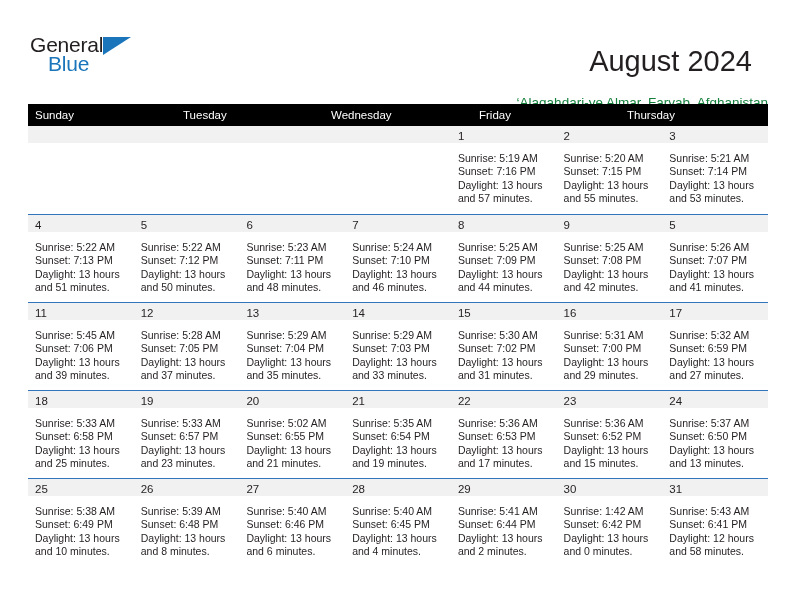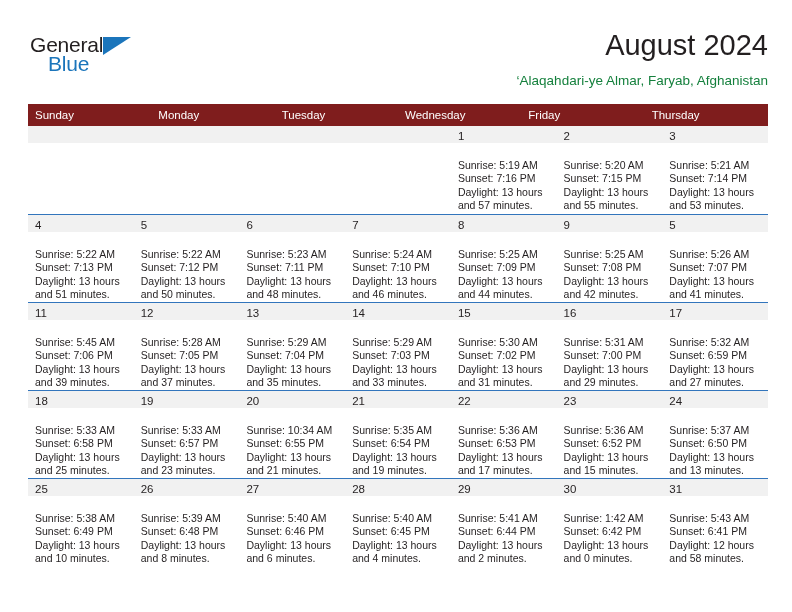--- a/index.html
+++ b/index.html
@@ -67,41 +67,41 @@
     position: absolute;
     right: 0;
     top: 0;
     text-align: right;
   }
   .month-title {
     font-size: 29px;
     color: #231f20;
     line-height: 34px;
     font-weight: normal;
-    margin: 0;
+    margin: 16px;
     white-space: nowrap;
   }
   .location {
     font-size: 13.5px;
     color: #15803d;
     line-height: 18px;
     margin: 10px 0 0 0;
     white-space: nowrap;
   }
 
   
   .calendar {
     position: absolute;
     left: 28px;
     top: 104px;
     width: 740px;
   }
   .weekday-row {
     display: flex;
-    background: #7f1d1d;
+    background: #000000;
     height: 22px;
   }
   .weekday {
     flex: 1 1 0;
     color: #ffffff;
     font-size: 11.5px;
     line-height: 22px;
     padding-left: 7px;
     box-sizing: border-box;
     overflow: hidden;
@@ -128,21 +128,21 @@
     padding: 0 0 0 7px;
     box-sizing: border-box;
   }
   .day-number {
     font-size: 11.5px;
     color: #231f20;
     line-height: 17px;
     display: inline-block;
   }
   .day-body {
-    padding: 16px 6px 0 7px;
+    padding: 9px 6px 0 7px;
     box-sizing: border-box;
   }
   .day-line {
     font-size: 10.5px;
     color: #231f20;
     line-height: 13.4px;
     white-space: nowrap;
   }
   .day-cell.empty .day-number-band {
     background: #f1f1f1;
@@ -161,21 +161,20 @@
     </div>
     <div class="title-block">
       <h1 class="month-title">August 2024</h1>
       <p class="location">‘Alaqahdari-ye Almar, Faryab, Afghanistan</p>
     </div>
   </div>
 
   <div class="calendar">
     <div class="weekday-row" id="weekday-row">
         <div class="weekday">Sunday</div>
-        <div class="weekday">Monday</div>
         <div class="weekday">Tuesday</div>
         <div class="weekday">Wednesday</div>
         <div class="weekday">Friday</div>
         <div class="weekday">Thursday</div>
       </div>
     <div id="weeks-container">
         <div class="week-row">
           <div class="day-cell empty">
             <div class="day-number-band"><span class="day-number"></span></div>
             <div class="day-body"></div>
@@ -365,21 +364,21 @@
             <div class="day-body">
               <div class="day-line">Sunrise: 5:33 AM</div>
               <div class="day-line">Sunset: 6:57 PM</div>
               <div class="day-line">Daylight: 13 hours</div>
               <div class="day-line">and 23 minutes.</div>
             </div>
           </div>
           <div class="day-cell">
             <div class="day-number-band"><span class="day-number">20</span></div>
             <div class="day-body">
-              <div class="day-line">Sunrise: 10:34 AM</div>
+              <div class="day-line">Sunrise: 5:02 AM</div>
               <div class="day-line">Sunset: 6:55 PM</div>
               <div class="day-line">Daylight: 13 hours</div>
               <div class="day-line">and 21 minutes.</div>
             </div>
           </div>
           <div class="day-cell">
             <div class="day-number-band"><span class="day-number">21</span></div>
             <div class="day-body">
               <div class="day-line">Sunrise: 5:35 AM</div>
               <div class="day-line">Sunset: 6:54 PM</div>

